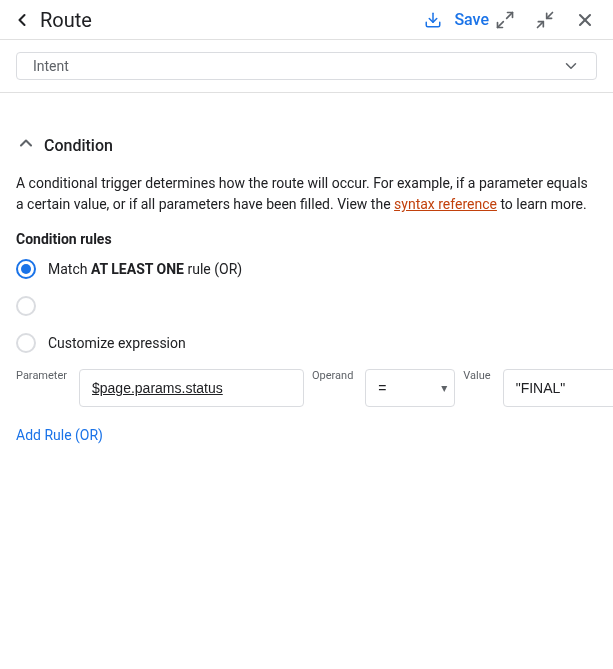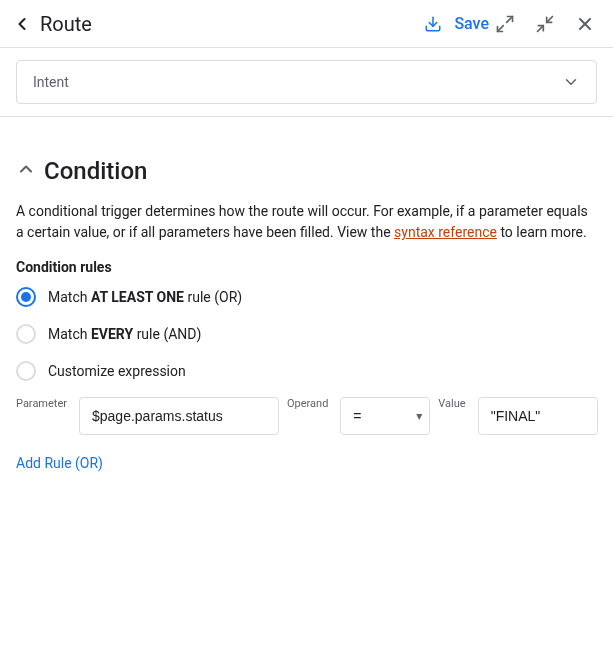--- a/index.html
+++ b/index.html
@@ -11,21 +11,21 @@
       width: 613px;
       height: 669px;
       overflow: hidden;
     }
 
     
     .header {
       display: flex;
       align-items: center;
       padding: 0 12px;
-      height: 48px;
+      height: 40px;
       border-bottom: 1px solid #e0e0e0;
     }
     .header-back {
       display: flex;
       align-items: center;
       cursor: pointer;
       color: #202124;
       margin-right: 8px;
     }
     .header-title {
@@ -62,21 +62,21 @@
     }
 
     
     .intent-section {
       padding: 12px 16px;
       border-bottom: 1px solid #e0e0e0;
     }
     .intent-dropdown {
       border: 1px solid #dadce0;
       border-radius: 4px;
-      padding: 12px 16px;
+      padding: 4px 16px;
       display: flex;
       align-items: center;
       justify-content: space-between;
       cursor: pointer;
       color: #202124;
       font-size: 14px;
     }
     .intent-label {
       color: #5f6368;
     }
@@ -85,21 +85,21 @@
     .condition-section {
       padding: 16px 16px 8px 16px;
     }
     .condition-header {
       display: flex;
       align-items: center;
       gap: 8px;
       margin-bottom: 16px;
     }
     .condition-header-title {
-      font-size: 24px;
+      font-size: 16px;
       font-weight: 500;
     }
     .chevron-icon {
       cursor: pointer;
       color: #5f6368;
       font-size: 18px;
     }
     .condition-desc {
       font-size: 14px;
       line-height: 1.5;
@@ -176,21 +176,22 @@
     .field-input {
       border: 1px solid #dadce0;
       border-radius: 4px;
       padding: 10px 12px;
       font-size: 14px;
       color: #202124;
       background: #fff;
       outline: none;
     }
     .param-field {
-      width: 200px;
+      width: 225px;
+      text-decoration: underline;
     }
     .value-field {
       width: 120px;
     }
     .delete-btn {
       display: flex;
       align-items: center;
       justify-content: center;
       width: 36px;
       height: 36px;
@@ -314,23 +315,20 @@
       <div class="radio-circle selected">
         <div class="radio-inner"></div>
       </div>
       <span class="radio-label">
         Match <strong>AT LEAST ONE</strong> rule (OR)
       </span>
     </div>
 
     <div class="radio-item">
       <div class="radio-circle"></div>
-      <span class="radio-label">
-        Match <strong>EVERY</strong> rule (AND)
-      </span>
     </div>
 
     <div class="radio-item">
       <div class="radio-circle"></div>
       <span class="radio-label">
         Customize expression
       </span>
     </div>
   </div>
 

